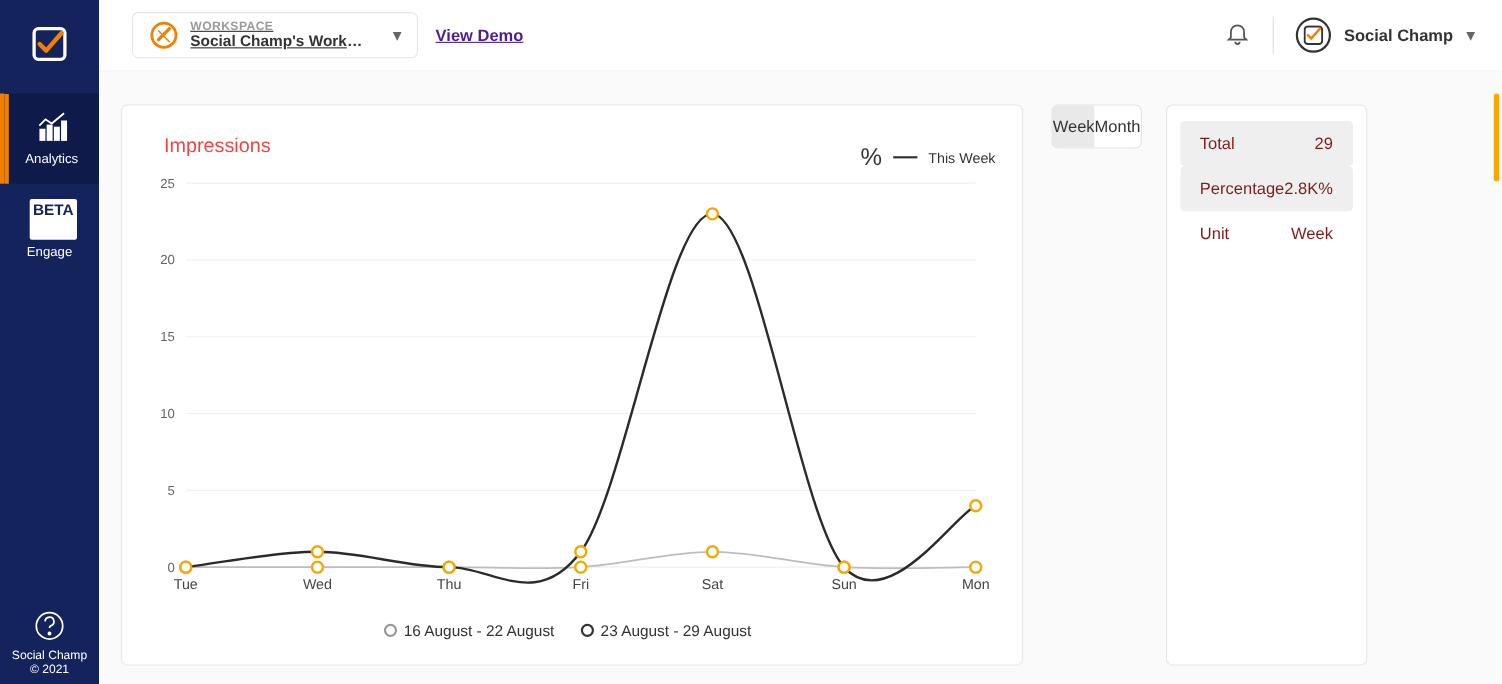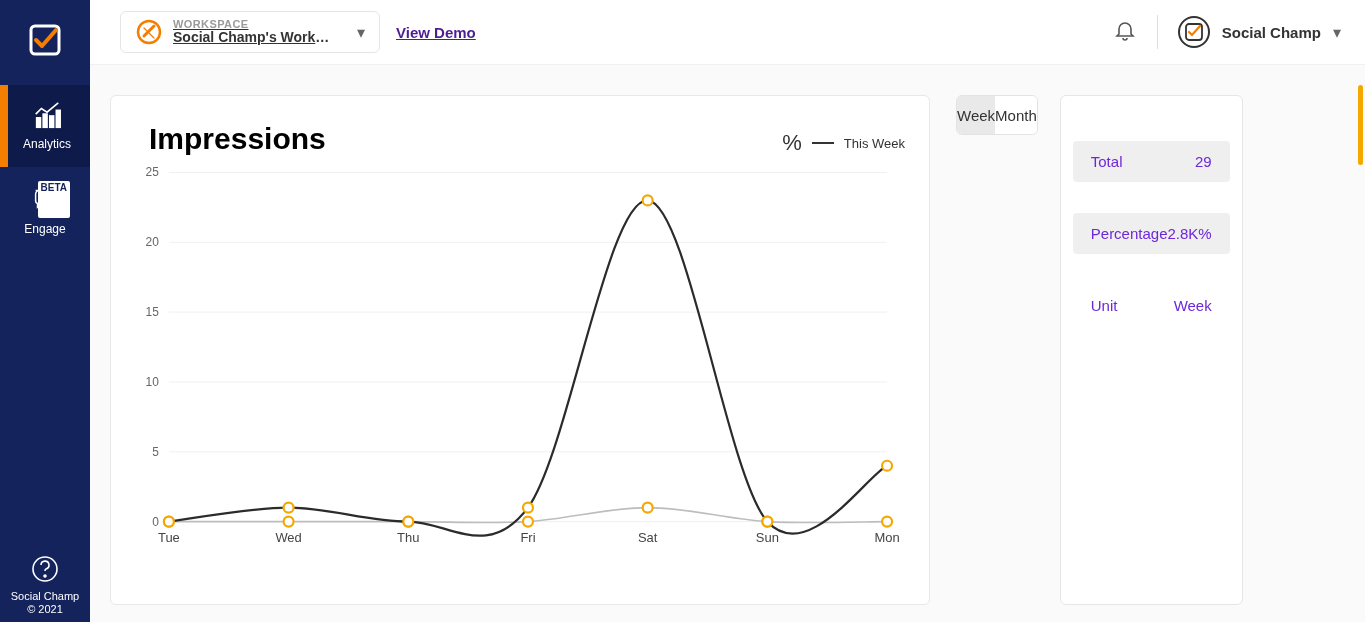--- a/index.html
+++ b/index.html
@@ -8,21 +8,21 @@
 
   
   .sidebar { width: 90px; background: #14235b; color: #fff; display: flex; flex-direction: column; align-items: center; padding-top: 12px; }
   .logo-tile { width: 90px; height: 55px; display:flex; align-items:center; justify-content:center; }
   .nav-items { margin-top: 18px; width: 100%; }
   .nav-item { width: 100%; display:flex; flex-direction:column; align-items:center; justify-content:center; padding: 16px 0; cursor:pointer; font-size: 12px; gap:6px; }
   .nav-item.active { background: #0d1a4a; border-left: 4px solid #f47e00; padding-left:0; box-shadow: inset 4px 0 0 #f47e00; }
   .nav-item svg { width: 34px; height: 30px; }
   .nav-item span.label { font-size: 12px; }
   .sidebar-footer { margin-top: auto; display:flex; flex-direction:column; align-items:center; gap:6px; padding-bottom:6px; font-size:11px; text-align:center; line-height:1.2; }
-  .beta-badge { background:#fff; color:#14235b; font-size:10px; font-weight:700; padding:1px 3px; border-radius:2px; position:relative; top:-2px; }
+  .beta-badge { background:#fff; color:#14235b; font-size:14px; font-weight:700; padding:1px 3px; border-radius:2px; position:relative; top:-2px; }
 
   
   .main { flex:1; display:flex; flex-direction:column; }
   .topbar { height:65px; background:#fff; display:flex; align-items:center; padding:0 24px 0 30px; border-bottom:1px solid #f0f0f0; }
   .ws-selector { border:1px solid #e5e5e5; border-radius:6px; padding:6px 14px; display:flex; align-items:center; gap:10px; cursor:pointer; min-width:260px; }
   .ws-icon { width:28px; height:28px; display:flex; align-items:center; justify-content:center; }
   .ws-texts { display:flex; flex-direction:column; line-height:1.1;text-decoration:underline; }
   .ws-label { font-size:11px; color:#9a9a9a; letter-spacing:0.4px; font-weight:600; }
   .ws-name { font-size:14px; color:#333; font-weight:700; max-width:160px; white-space:nowrap; overflow:hidden; text-overflow:ellipsis; }
   .caret-down { margin-left:auto; color:#666; }
@@ -32,33 +32,33 @@
   .vdiv { width:1px; height:34px; background:#ddd; }
   .avatar-circle { width:32px; height:32px; border:2px solid #333; border-radius:50%; display:flex; align-items:center; justify-content:center; }
   .user-area { display:flex; align-items:center; gap:12px; cursor:pointer; }
   .user-name { font-size:15px; font-weight:600; color:#333; }
 
   
   .content { flex:1; padding: 30px 20px 0 0px; background:#fafafa; position:relative; }
   .orange-bar { position:absolute; right:2px; top:20px; width:5px; height:80px; background:#f4a800; border-radius:3px; }
   .panel-row { display:flex; gap:26px; margin-left:20px; }
   .chart-card { background:#fff; border:1px solid #e8e8e8; border-radius:6px; padding:26px 24px 18px 16px; width:820px; height:510px; }
-  .chart-title { font-size:30px; font-weight:700; color:#000000; margin-left:22px; margin-bottom:6px; display:inline-block; }
+  .chart-title { font-size:18px; font-weight:400; color:#ef4444; margin-left:22px; margin-bottom:6px; display:inline-block; }
   .legend-top { float:right; display:flex; align-items:center; gap:10px; font-size:13px; color:#333; margin-top:8px; }
   .pct { font-size:22px; font-weight:500; }
   .line-swatch { width:22px; height:2px; background:#333; }
   .chart-svg { width:100%; height:400px; }
 
   
   .right-col { display:flex; gap:22px; width:370px;text-align:center; }
   .seg-control { display:flex; border:1px solid #e3e3e3; border-radius:6px; overflow:hidden; height:40px; }
   .seg-btn { flex:1; display:flex; align-items:center; justify-content:center; font-size:15px; cursor:pointer; background:#fff; }
   .seg-btn.active { background:#e9e9e9; }
   .stats-card { border:1px solid #e6e6e6; border-radius:6px; background:#fff; padding:14px 12px; display:flex; flex-direction:column; }
-  .stat-row { display:flex; justify-content:space-between; padding:12px 18px; font-size:15px; color:#6d28d9; border-radius:4px;margin-top:31px; }
+  .stat-row { display:flex; justify-content:space-between; padding:12px 18px; font-size:15px; color:#7f1d1d; border-radius:4px; }
   .stat-row.shaded { background:#efefef; }
 
   
   .legend-bottom { display:flex; justify-content:center; gap:24px; font-size:14px; color:#333; margin-top:4px; }
   .legend-item { display:flex; align-items:center; gap:6px; }
   .legend-circle { width:12px; height:12px; border-radius:50%; border:2px solid #999; background:#fff; }
   .legend-circle.current { border-color:#333; }
 </style>
 </head>
 <body>
@@ -188,20 +188,30 @@
               <circle cx="762" cy="360" r="5" fill="#fff" stroke="#f4a800" stroke-width="2.2"></circle>
               <path d="M 42 360 C 62 357.6666666666667, 122 346, 162 346 C 202 346, 242 360, 282 360 C 322 360, 362 399.6666666666667, 402 346 C 442 292.3333333333333, 482 35.666666666666664, 522 38 C 562 40.333333333333336, 602 315.6666666666667, 642 360 C 682 404.3333333333333, 742 313.3333333333333, 762 304" fill="none" stroke="#2b2b2b" stroke-width="2.2"></path>
               <circle cx="42" cy="360" r="5" fill="#fff" stroke="#f4a800" stroke-width="2.2"></circle>
               <circle cx="162" cy="346" r="5" fill="#fff" stroke="#f4a800" stroke-width="2.2"></circle>
               <circle cx="282" cy="360" r="5" fill="#fff" stroke="#f4a800" stroke-width="2.2"></circle>
               <circle cx="402" cy="346" r="5" fill="#fff" stroke="#f4a800" stroke-width="2.2"></circle>
               <circle cx="522" cy="38" r="5" fill="#fff" stroke="#f4a800" stroke-width="2.2"></circle>
               <circle cx="642" cy="360" r="5" fill="#fff" stroke="#f4a800" stroke-width="2.2"></circle>
               <circle cx="762" cy="304" r="5" fill="#fff" stroke="#f4a800" stroke-width="2.2"></circle>
             </svg>
+          <div class="legend-bottom">
+            <div class="legend-item">
+              <span class="legend-circle"></span>
+              <span>16 August - 22 August</span>
+            </div>
+            <div class="legend-item">
+              <span class="legend-circle current"></span>
+              <span>23 August - 29 August</span>
+            </div>
+          </div>
         </div>
 
         <div class="right-col">
           <div class="seg-control">
             <div class="seg-btn active">Week</div>
             <div class="seg-btn">Month</div>
           </div>
           <div class="stats-card" id="stats-card">
               <div class="stat-row shaded">
                 <span>Total</span>

